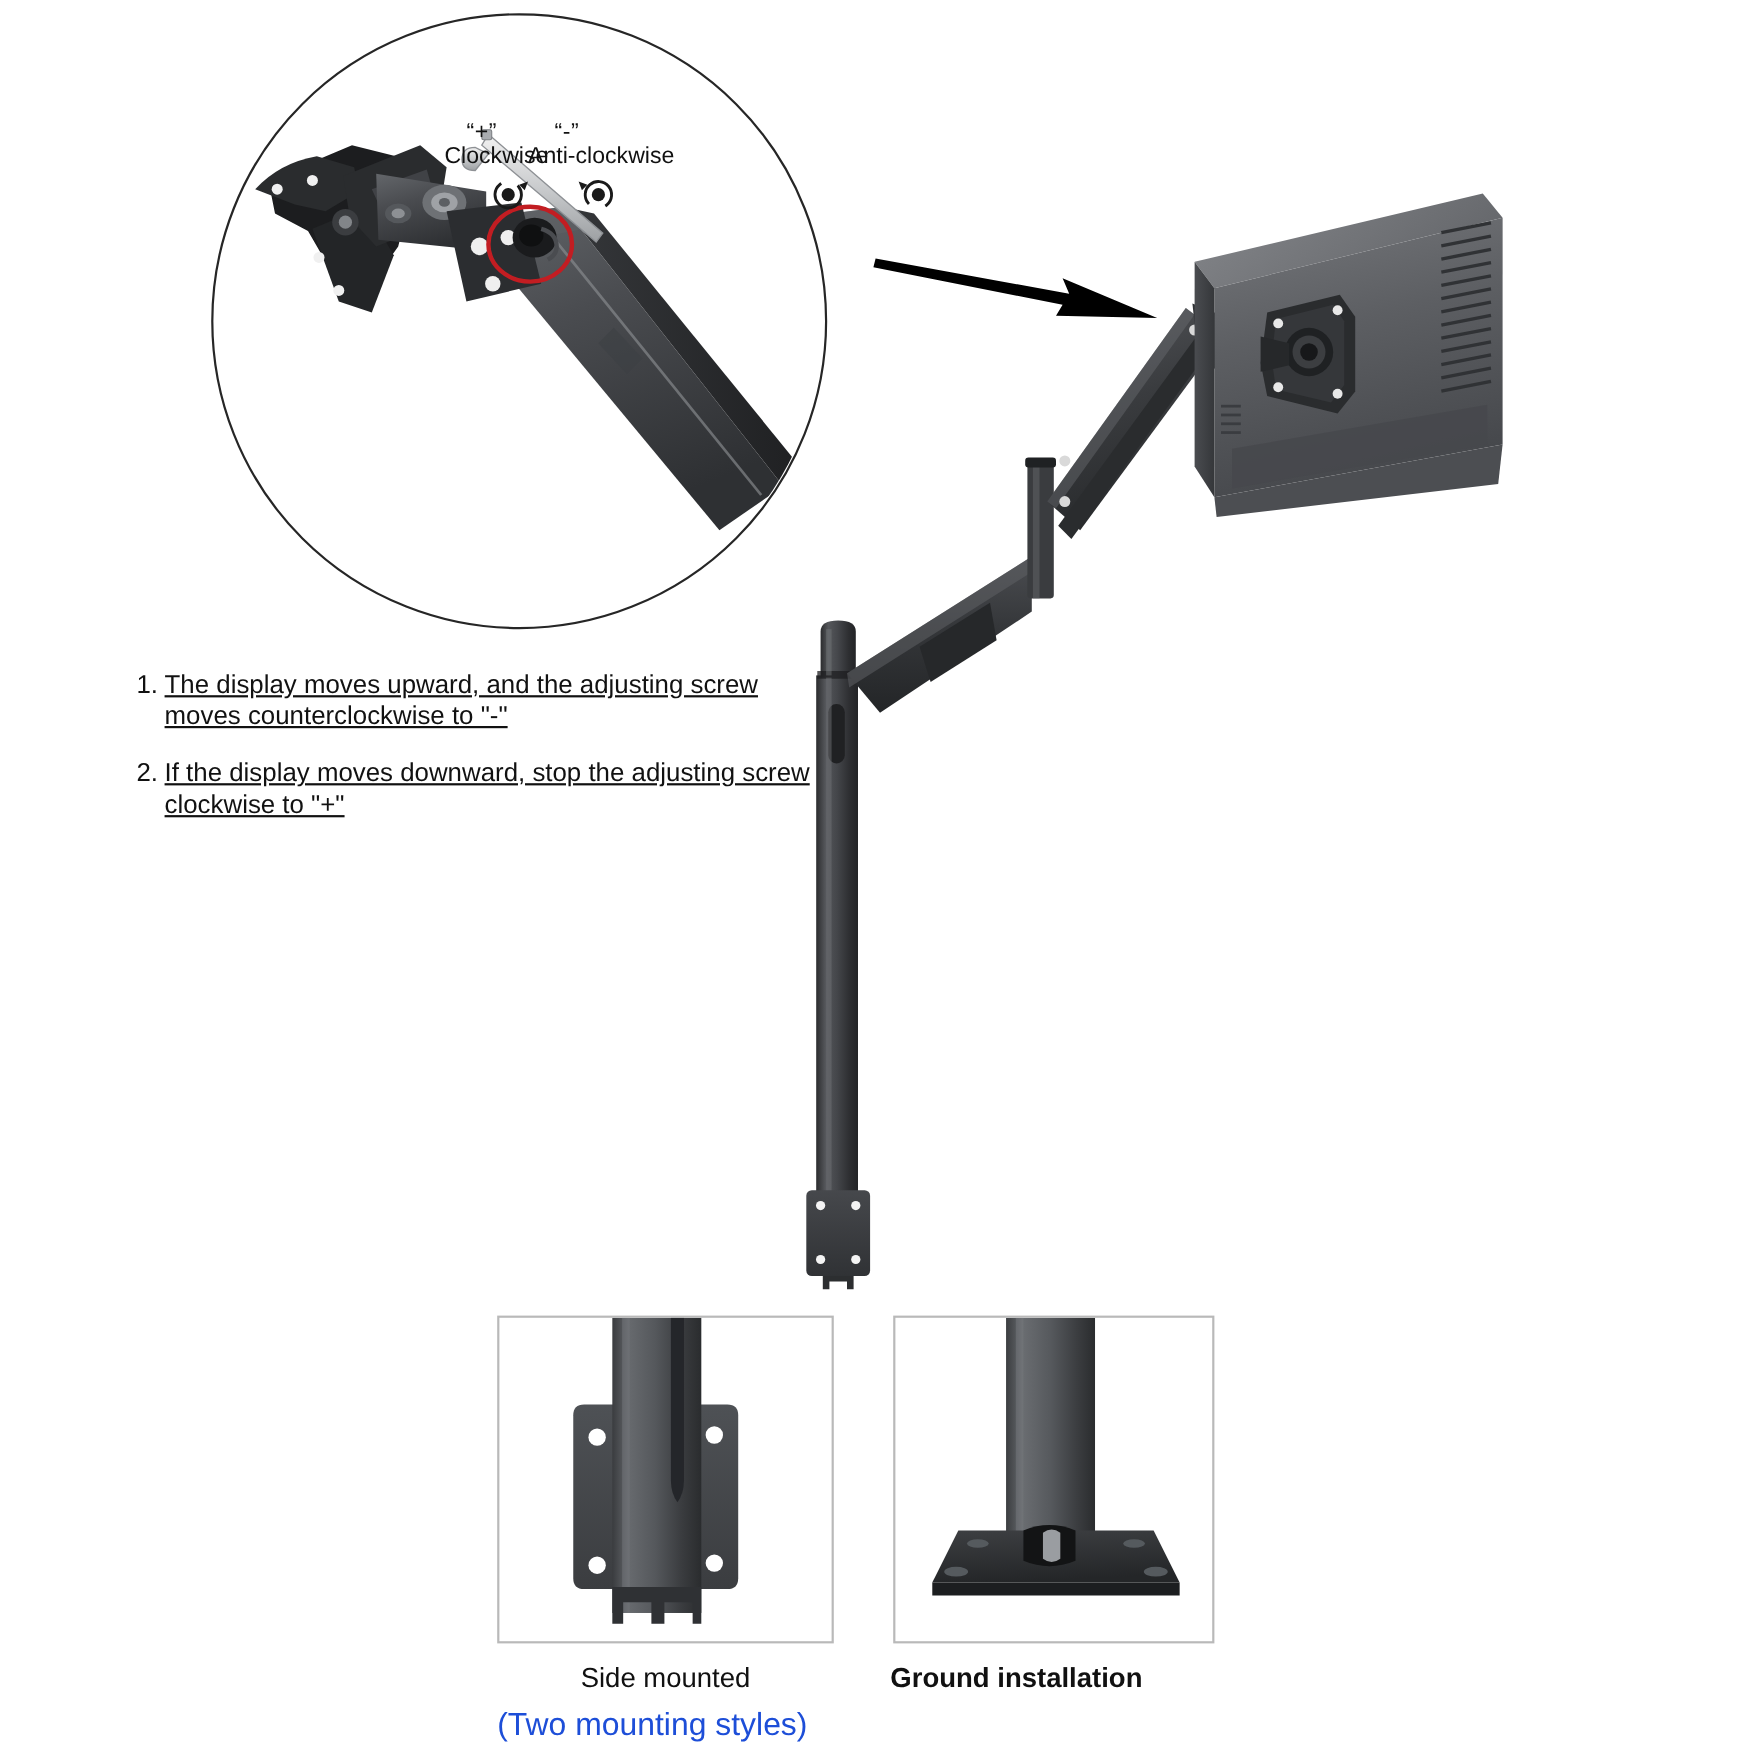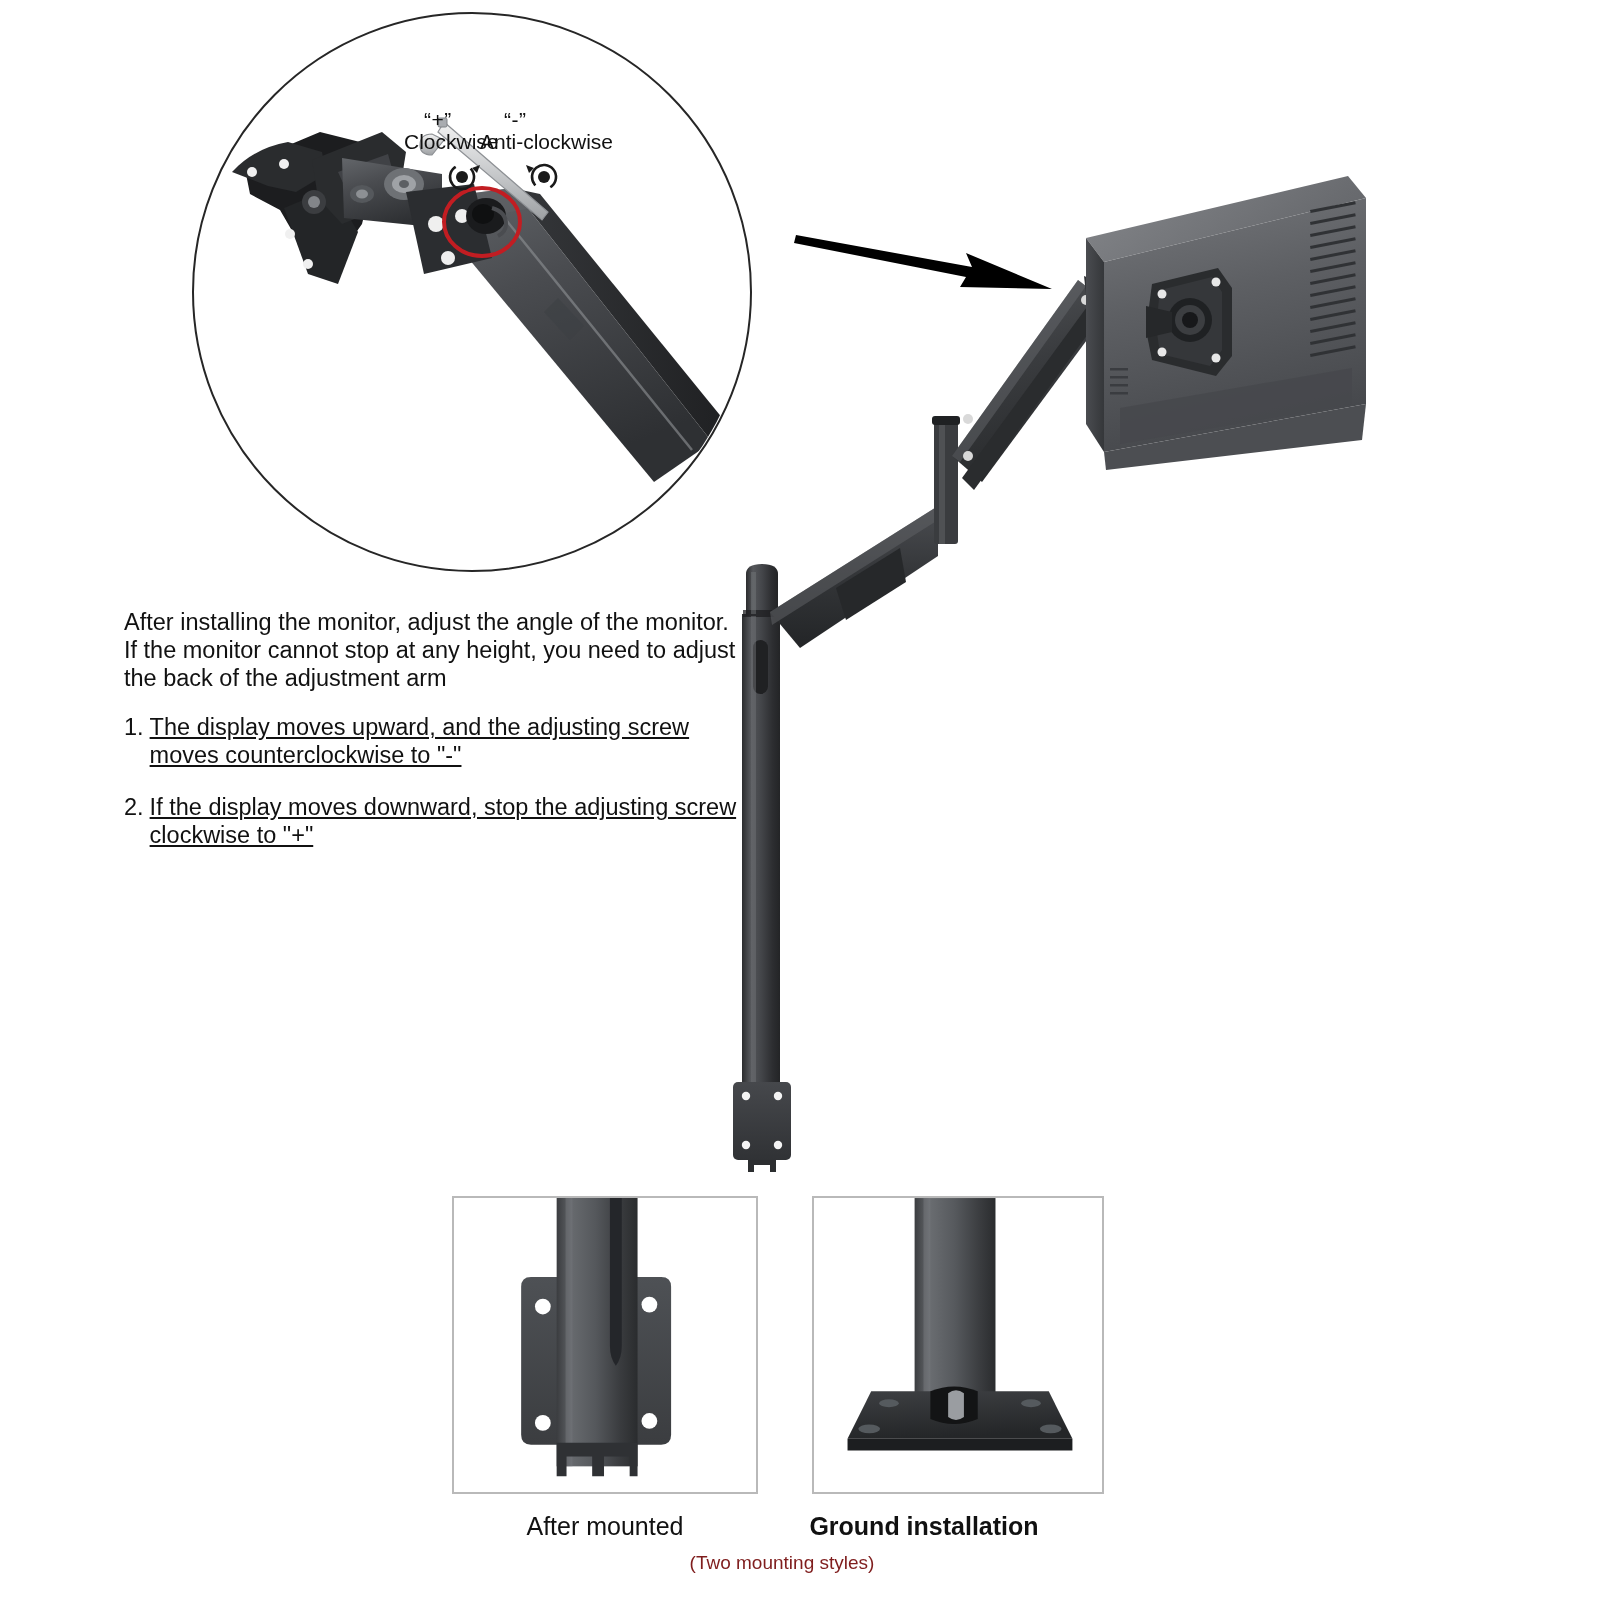--- a/index.html
+++ b/index.html
@@ -144,23 +144,22 @@
     left: 768px;
     top: 1512px;
     width: 312px;
     font-weight: bold;
   }
   #caption-two-styles {
     position: absolute;
     left: 452px;
     top: 1552px;
     width: 660px;
-    text-align: center;
-    font-size: 19px;
-    color: #7f1d1d;
+    font-size: 29px;
+    color: #1d4ed8;
     white-space: nowrap;
   }
 
   
   #product-art {
     position: absolute;
     left: 0;
     top: 0;
     width: 1600px;
     height: 1600px;
@@ -422,21 +421,20 @@
   <div class="hex-label-row" id="sign-plus">“+”</div>
   <div class="hex-label-row" id="sign-minus">“-”</div>
   <div class="hex-label-row" id="label-clockwise">Clockwise</div>
   <div class="hex-label-row" id="label-anticlockwise">Anti-clockwise</div>
 
   <svg id="pointer-arrow" viewBox="0 0 300 100">
     <path d="M36 30 L212 62 L206 48 L292 84 L200 82 L206 72 L34 38 Z" fill="#000000"></path>
   </svg>
 
   <div id="instructions">
-    <p id="intro-paragraph">After installing the monitor, adjust the angle of the monitor. If the monitor cannot stop at any height, you need to adjust the back of the adjustment arm</p>
 
     <div class="numbered-item">
       <span class="num">1.</span>
       <span class="body">The display moves upward, and the adjusting screw moves counterclockwise to "-"</span>
     </div>
 
     <div class="numbered-item">
       <span class="num">2.</span>
       <span class="body">If the display moves downward, stop the adjusting screw clockwise to "+"</span>
     </div>
@@ -494,17 +492,17 @@
       <ellipse cx="76" cy="208" rx="10" ry="4" fill="#555a5e"></ellipse>
       <ellipse cx="220" cy="208" rx="10" ry="4" fill="#555a5e"></ellipse>
       <ellipse cx="56" cy="234" rx="11" ry="4.5" fill="#555a5e"></ellipse>
       <ellipse cx="240" cy="234" rx="11" ry="4.5" fill="#555a5e"></ellipse>
 
       <path d="M118 196 q24 -10 48 0 L166 224 q-24 10 -48 0 Z" fill="#131415"></path>
       <path d="M136 198 q8 -6 16 0 L152 222 q-8 6 -16 0 Z" fill="#9a9da1"></path>
     </svg>
   </div>
 
-  <div class="mount-caption" id="caption-side">After mounted</div>
+  <div class="mount-caption" id="caption-side">Side mounted</div>
   <div class="mount-caption" id="caption-ground">Ground installation</div>
   <div id="caption-two-styles">(Two mounting styles)</div>
 
 </div>
 
 </body></html>

